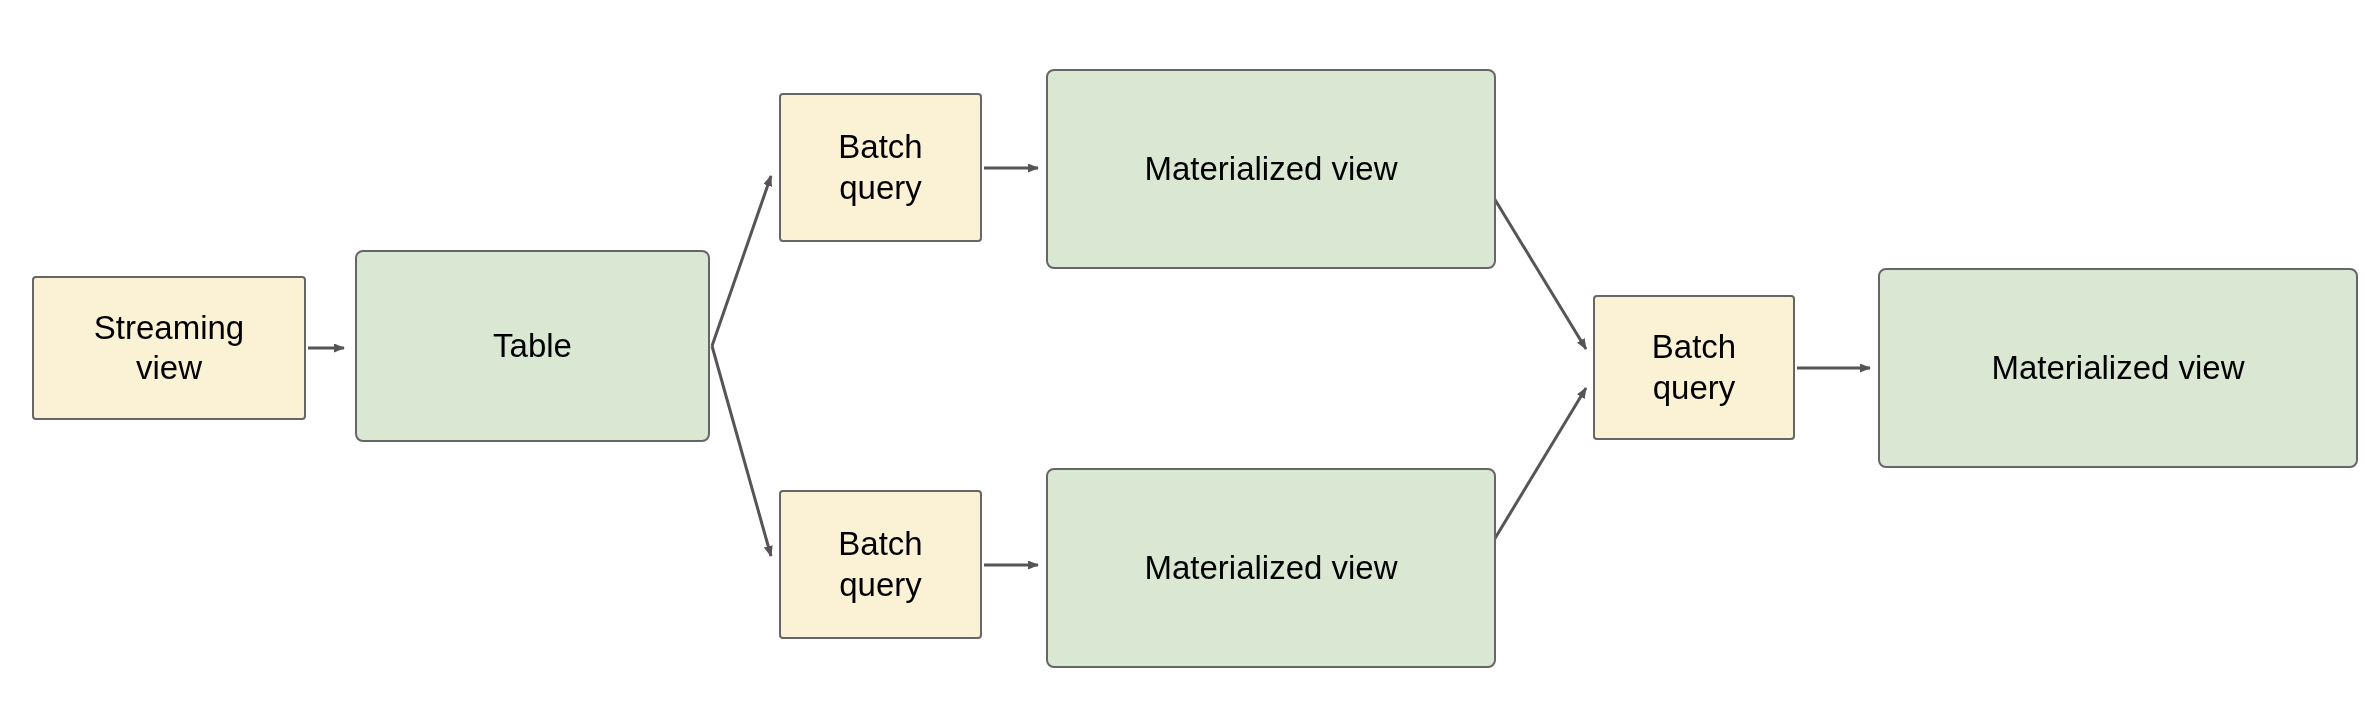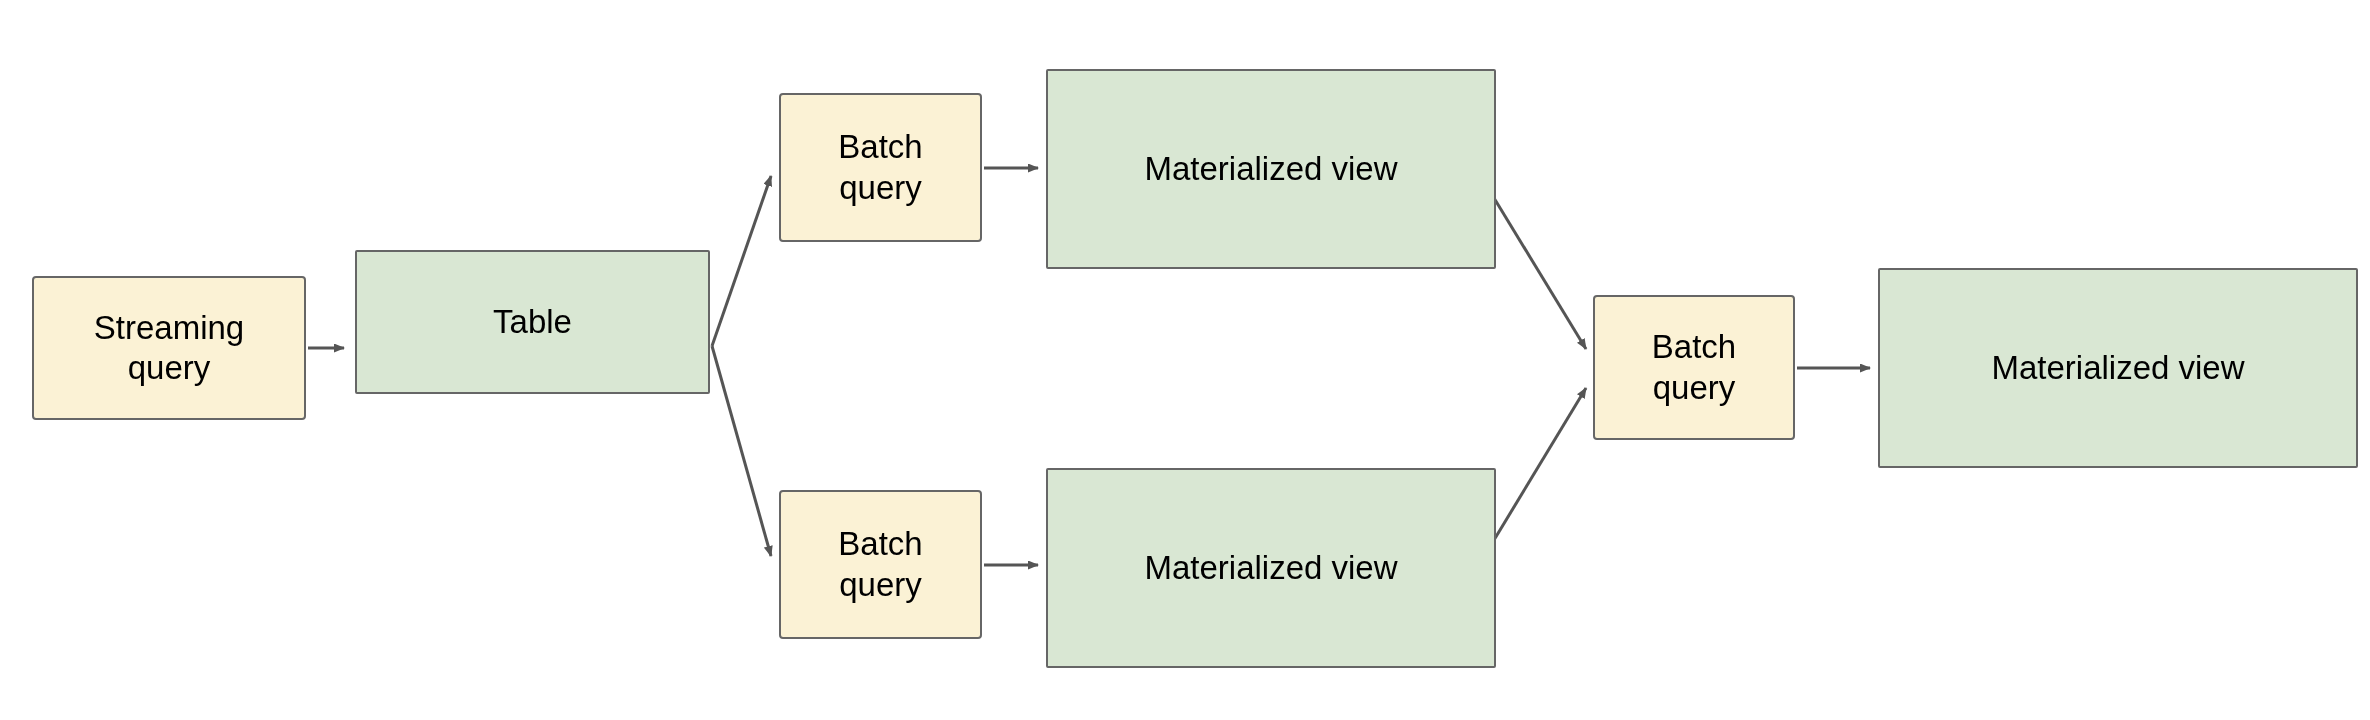--- a/index.html
+++ b/index.html
@@ -40,21 +40,21 @@
     white-space: pre-line;
     border: 2px solid #666666;
     z-index: 2;
   }
   .node.process {
     background: #fbf2d5;
     border-radius: 4px;
   }
   .node.store {
     background: #d9e7d3;
-    border-radius: 2px;
+    border-radius: 8px;
   }
   .node-label {
     display: block;
     padding: 0 6px;
   }
 </style>
 </head>
 <body>
 
 <div id="canvas" style="background: rgb(255, 255, 255);">
@@ -80,24 +80,24 @@
       <line x1="1494" y1="198" x2="1586" y2="349" marker-end="url(#arrowhead)"></line>
 
       <line x1="1494" y1="540" x2="1586" y2="388" marker-end="url(#arrowhead)"></line>
 
       <line x1="1797" y1="368" x2="1870" y2="368" marker-end="url(#arrowhead)"></line>
     </g>
   </svg>
 
   <div class="node process" id="n-streaming-query" style="left: 32px; top: 276px; width: 274px; height: 144px; background: rgb(251, 242, 213); border-color: rgb(102, 102, 102); color: rgb(0, 0, 0);">
     <span class="node-label">Streaming
-query</span>
+view</span>
   </div>
 
-  <div class="node store" id="n-table" style="left: 355px; top: 250px; width: 355px; height: 144px; background: rgb(217, 231, 211); border-color: rgb(102, 102, 102); color: rgb(0, 0, 0);">
+  <div class="node store" id="n-table" style="left: 355px; top: 250px; width: 355px; height: 192px; background: rgb(217, 231, 211); border-color: rgb(102, 102, 102); color: rgb(0, 0, 0);">
     <span class="node-label">Table</span>
   </div>
 
   <div class="node process" id="n-batch-query-top" style="left: 779px; top: 93px; width: 203px; height: 149px; background: rgb(251, 242, 213); border-color: rgb(102, 102, 102); color: rgb(0, 0, 0);">
     <span class="node-label">Batch
 query</span>
   </div>
 
   <div class="node store" id="n-materialized-view-top" style="left: 1046px; top: 69px; width: 450px; height: 200px; background: rgb(217, 231, 211); border-color: rgb(102, 102, 102); color: rgb(0, 0, 0);">
     <span class="node-label">Materialized view</span>

